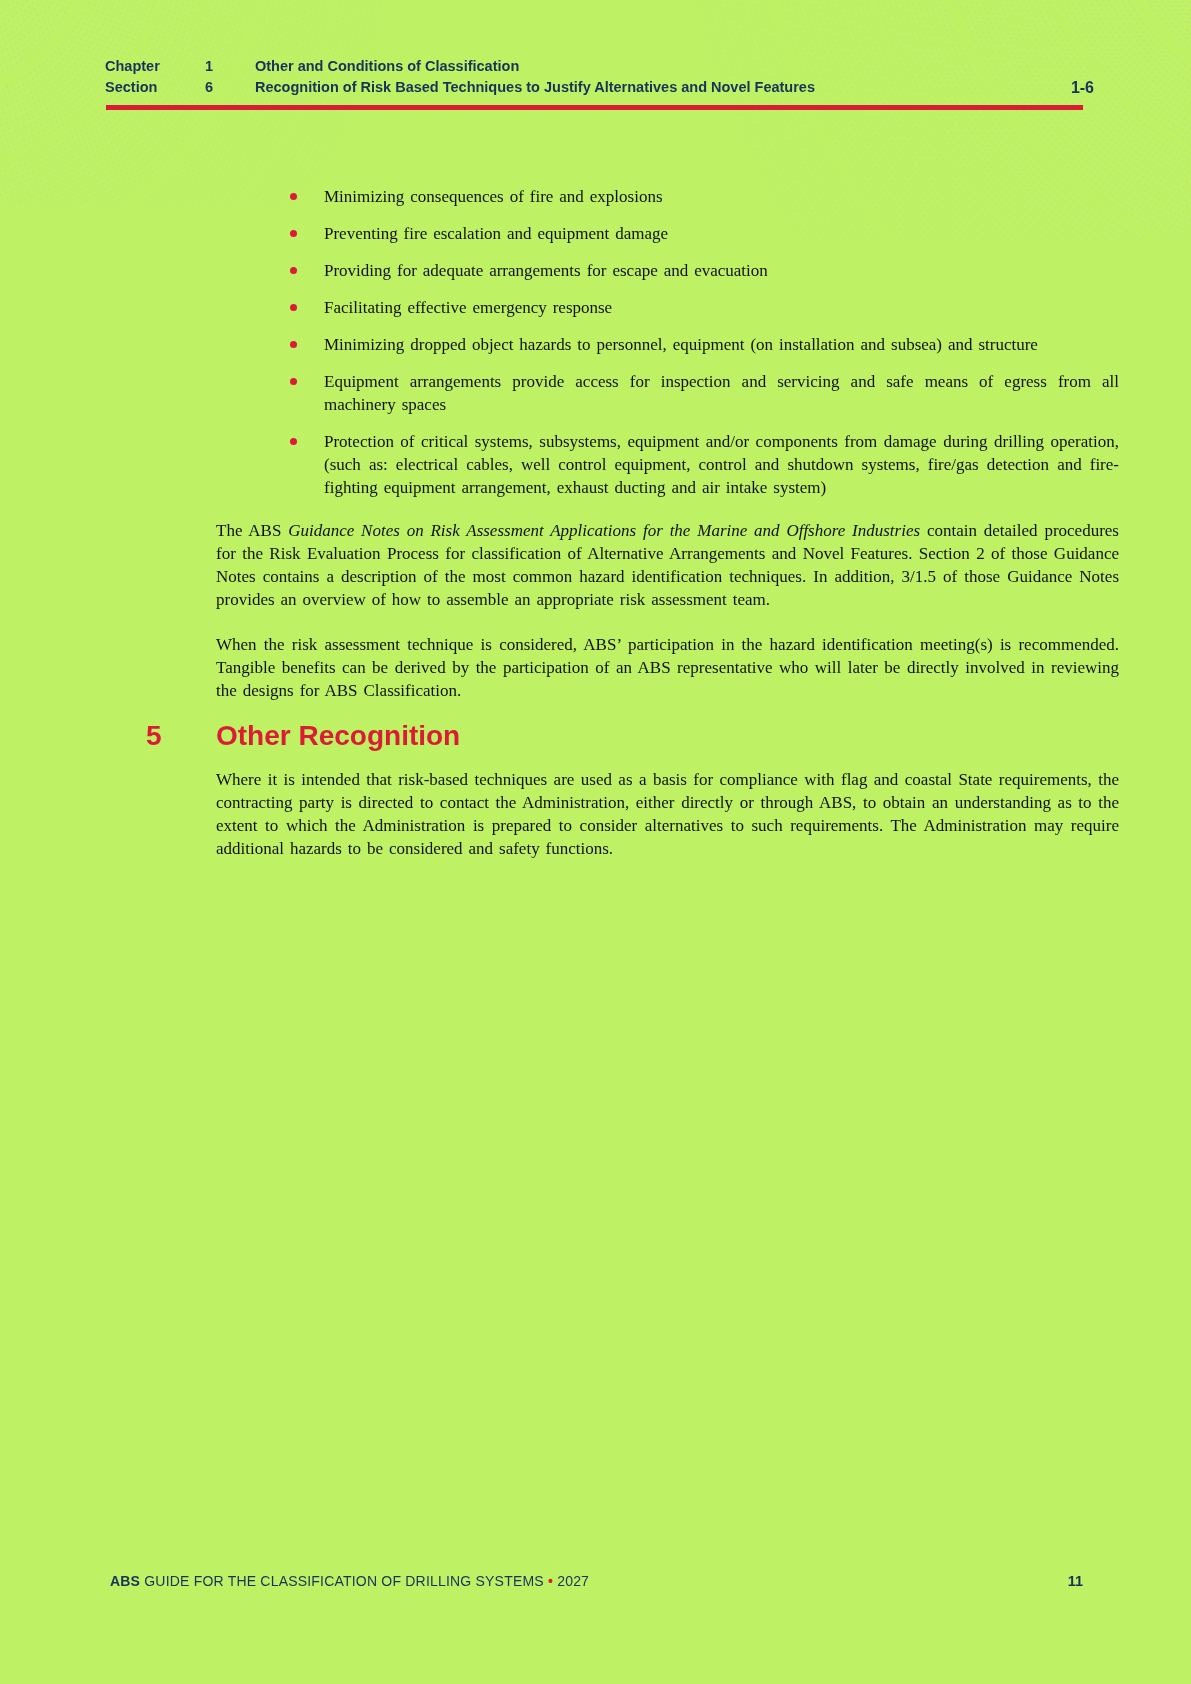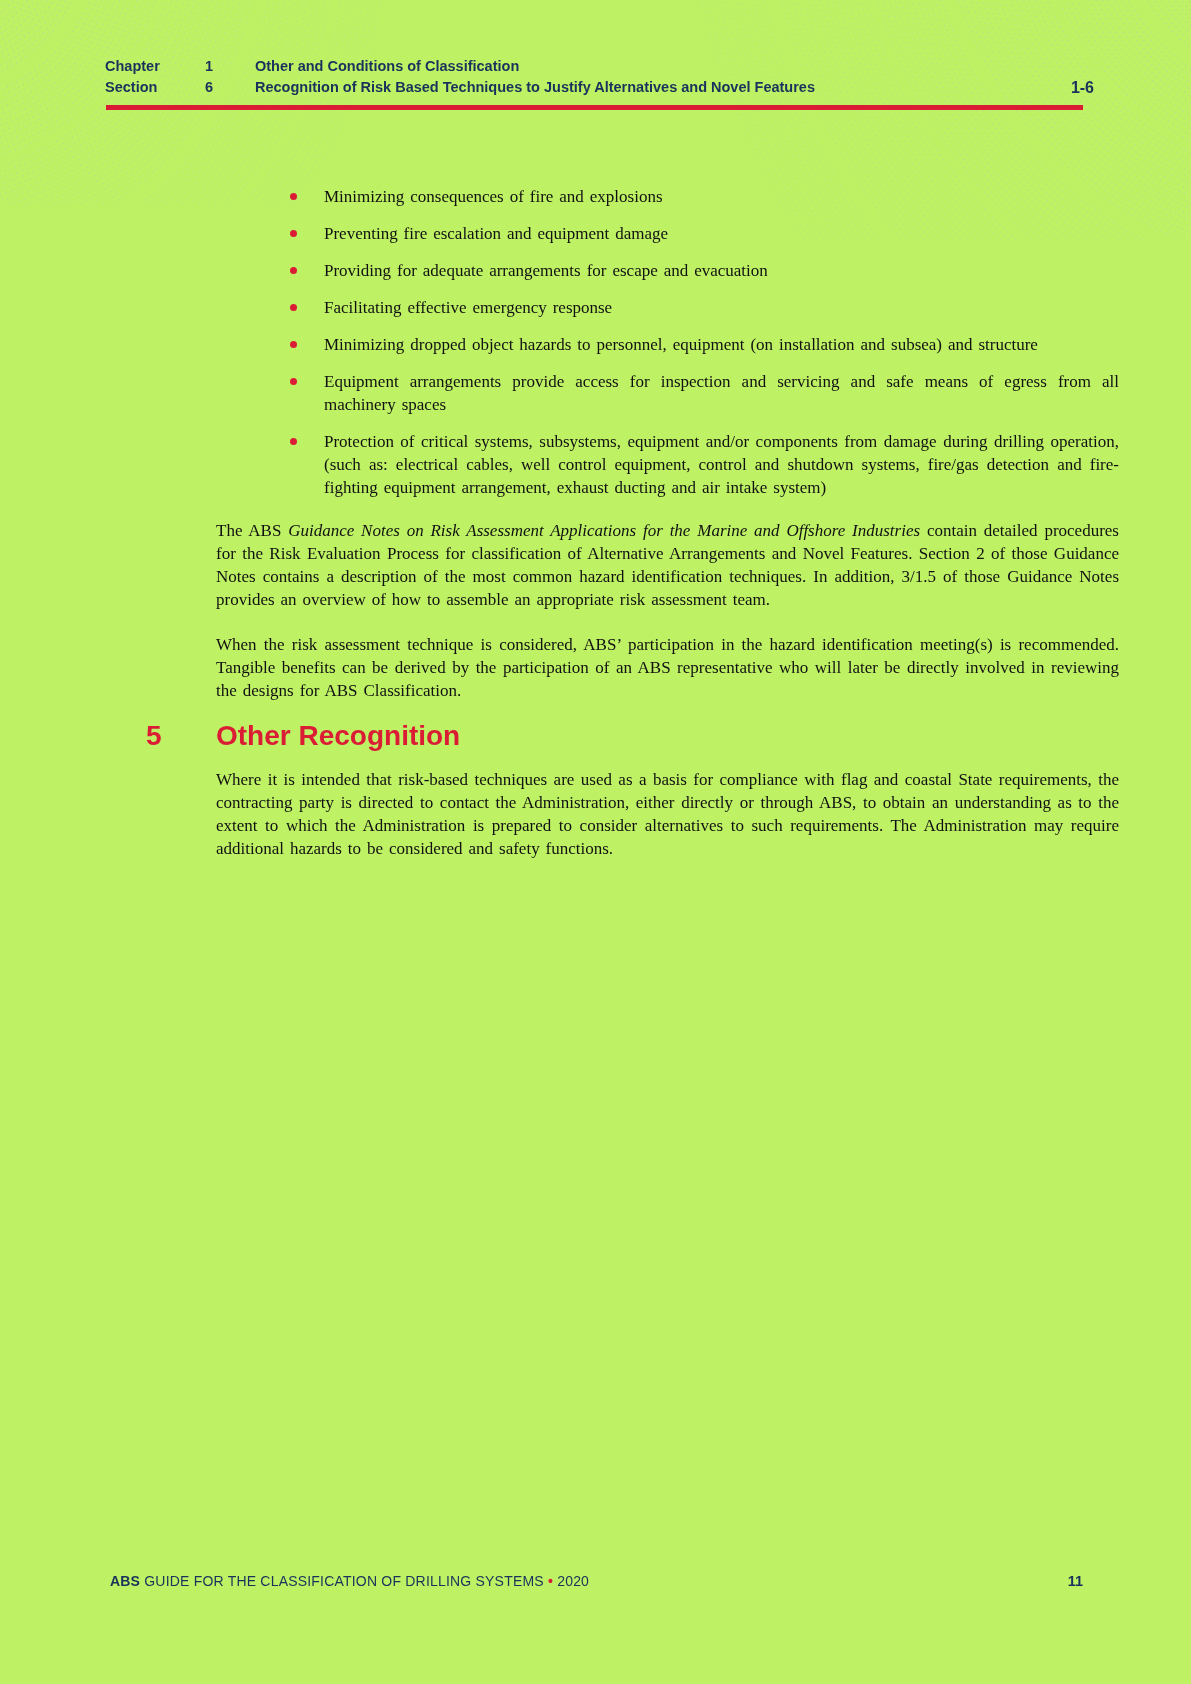--- a/index.html
+++ b/index.html
@@ -286,17 +286,17 @@
     </div>
 
     <p class="body-par par-3">Where it is intended that risk-based techniques are used as a basis for compliance with flag and coastal State requirements, the contracting party is directed to contact the Administration, either directly or through ABS, to obtain an understanding as to the extent to which the Administration is prepared to consider alternatives to such requirements. The Administration may require additional hazards to be considered and safety functions.</p>
 
   </main>
 
   <footer class="page-footer">
     <span class="f-brand">ABS</span>
     <span class="f-text">GUIDE FOR THE CLASSIFICATION OF DRILLING SYSTEMS</span>
     <span class="f-sep">•</span>
-    <span class="f-year">2020</span>
+    <span class="f-year">2027</span>
   </footer>
   <div class="page-number">11</div>
 
 </div>
 
 </body></html>

